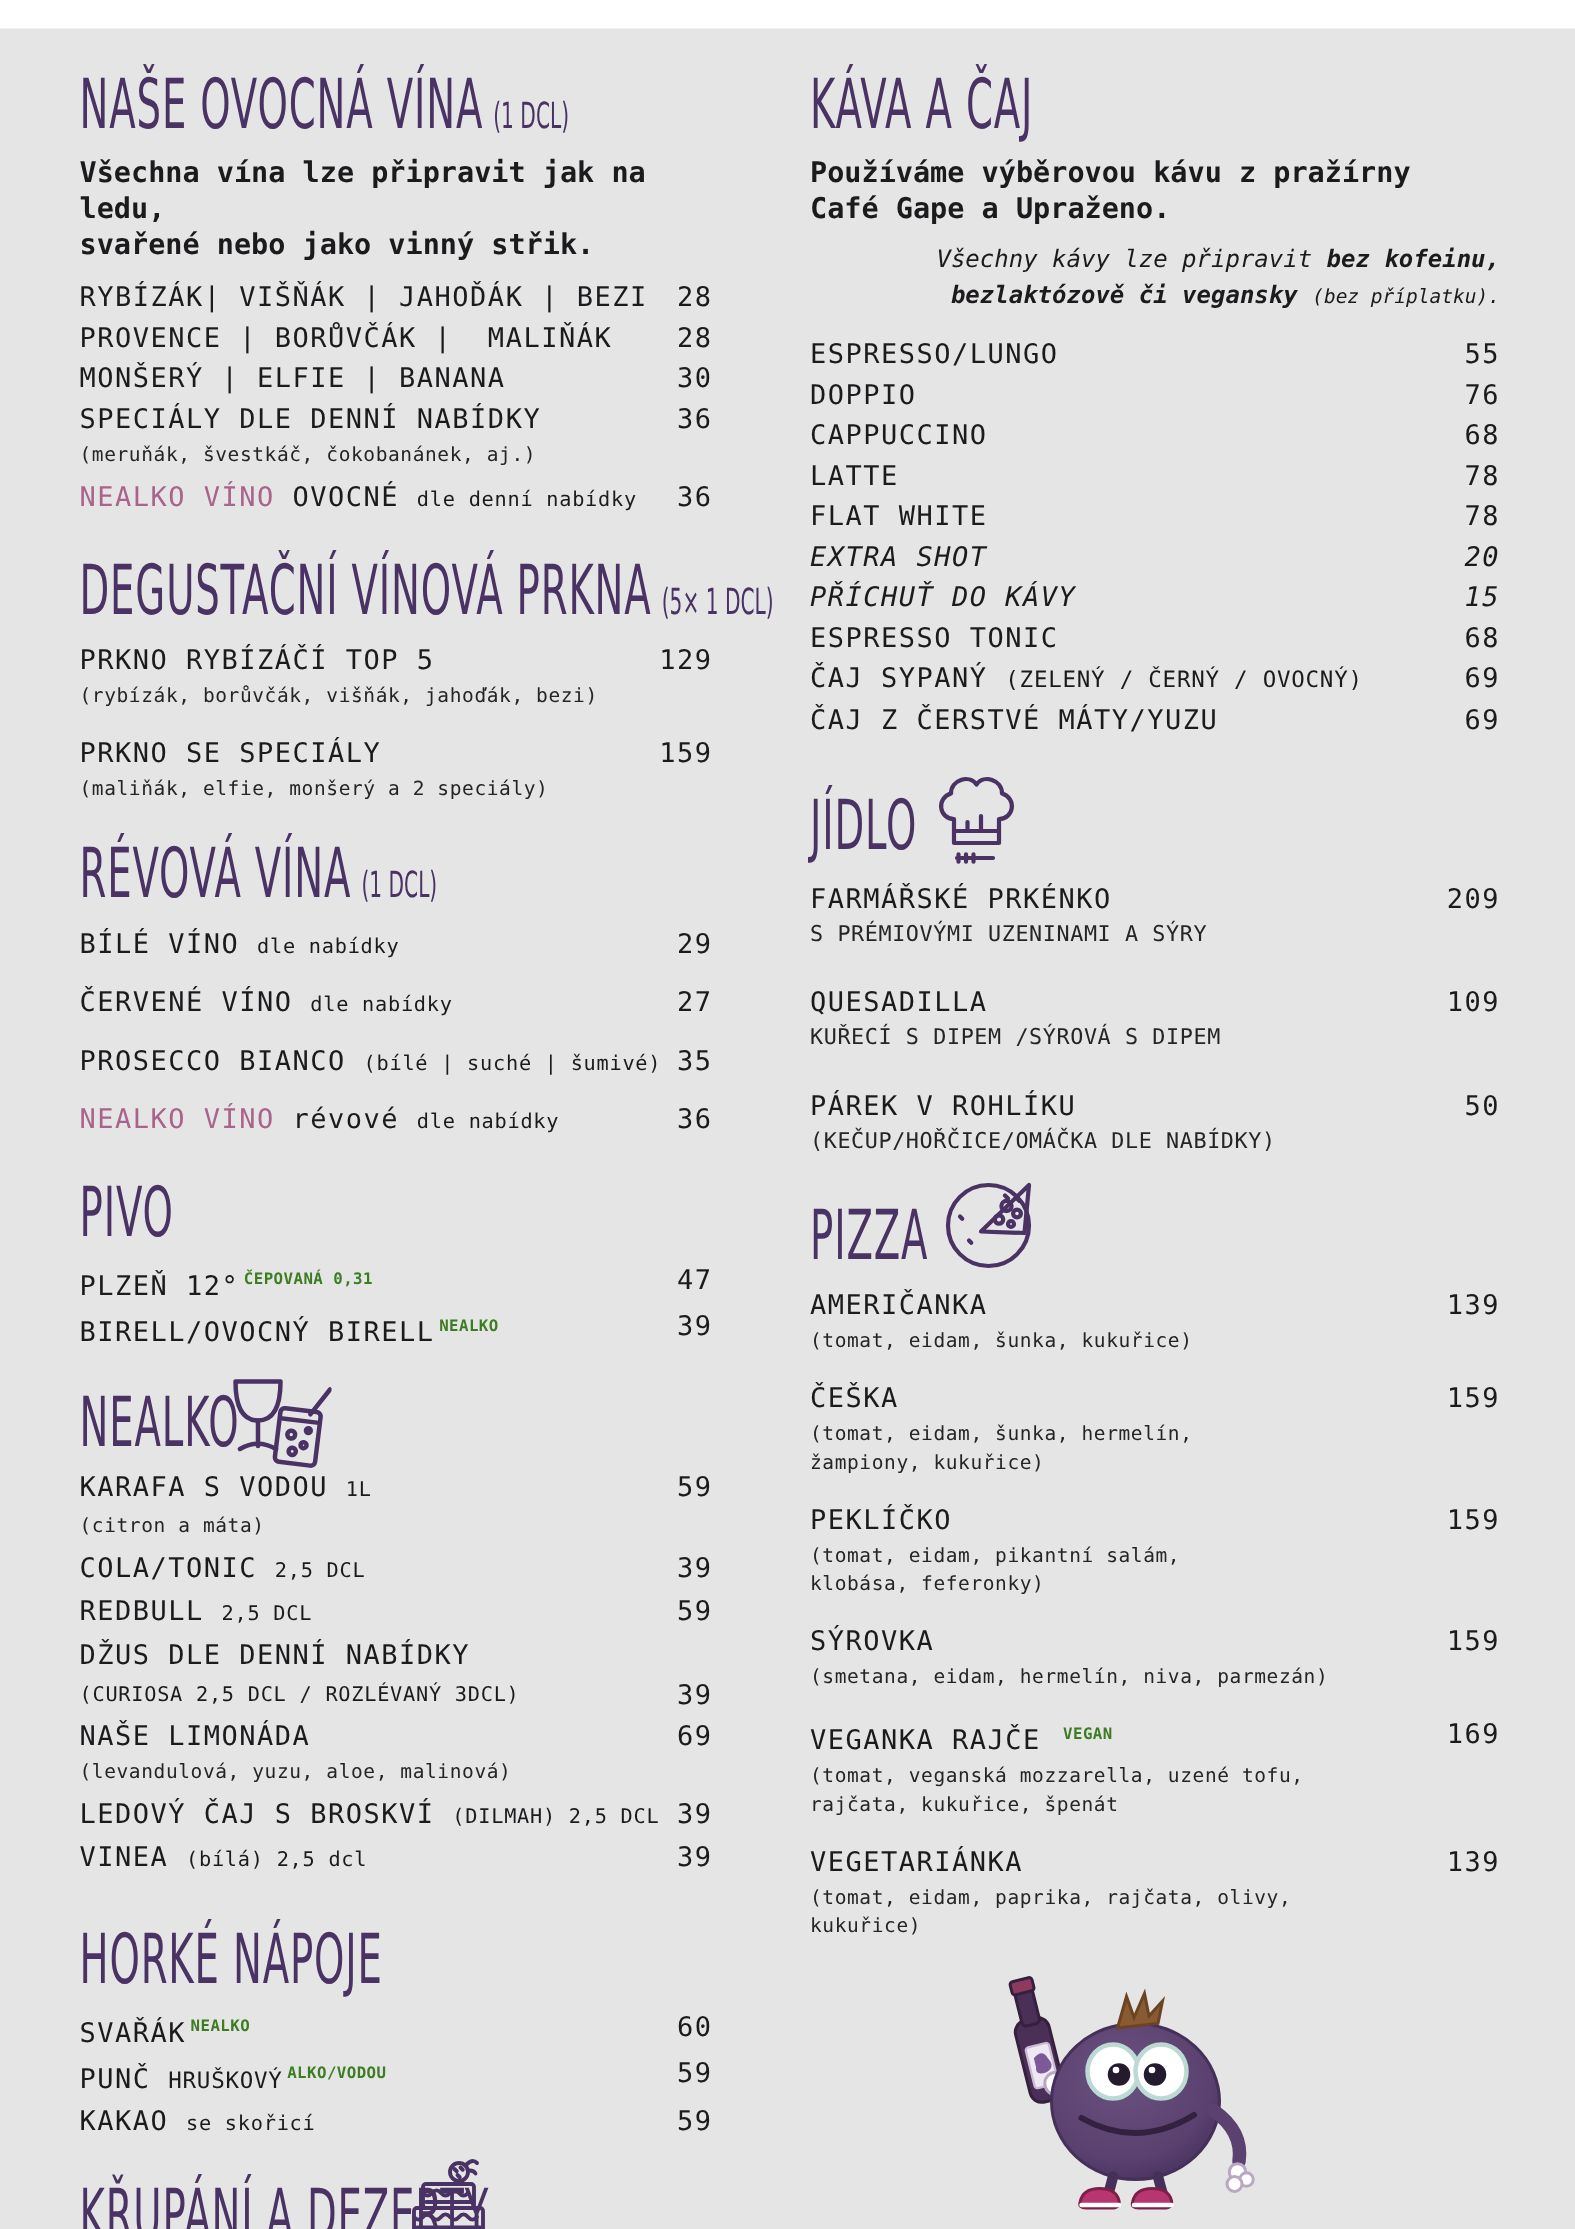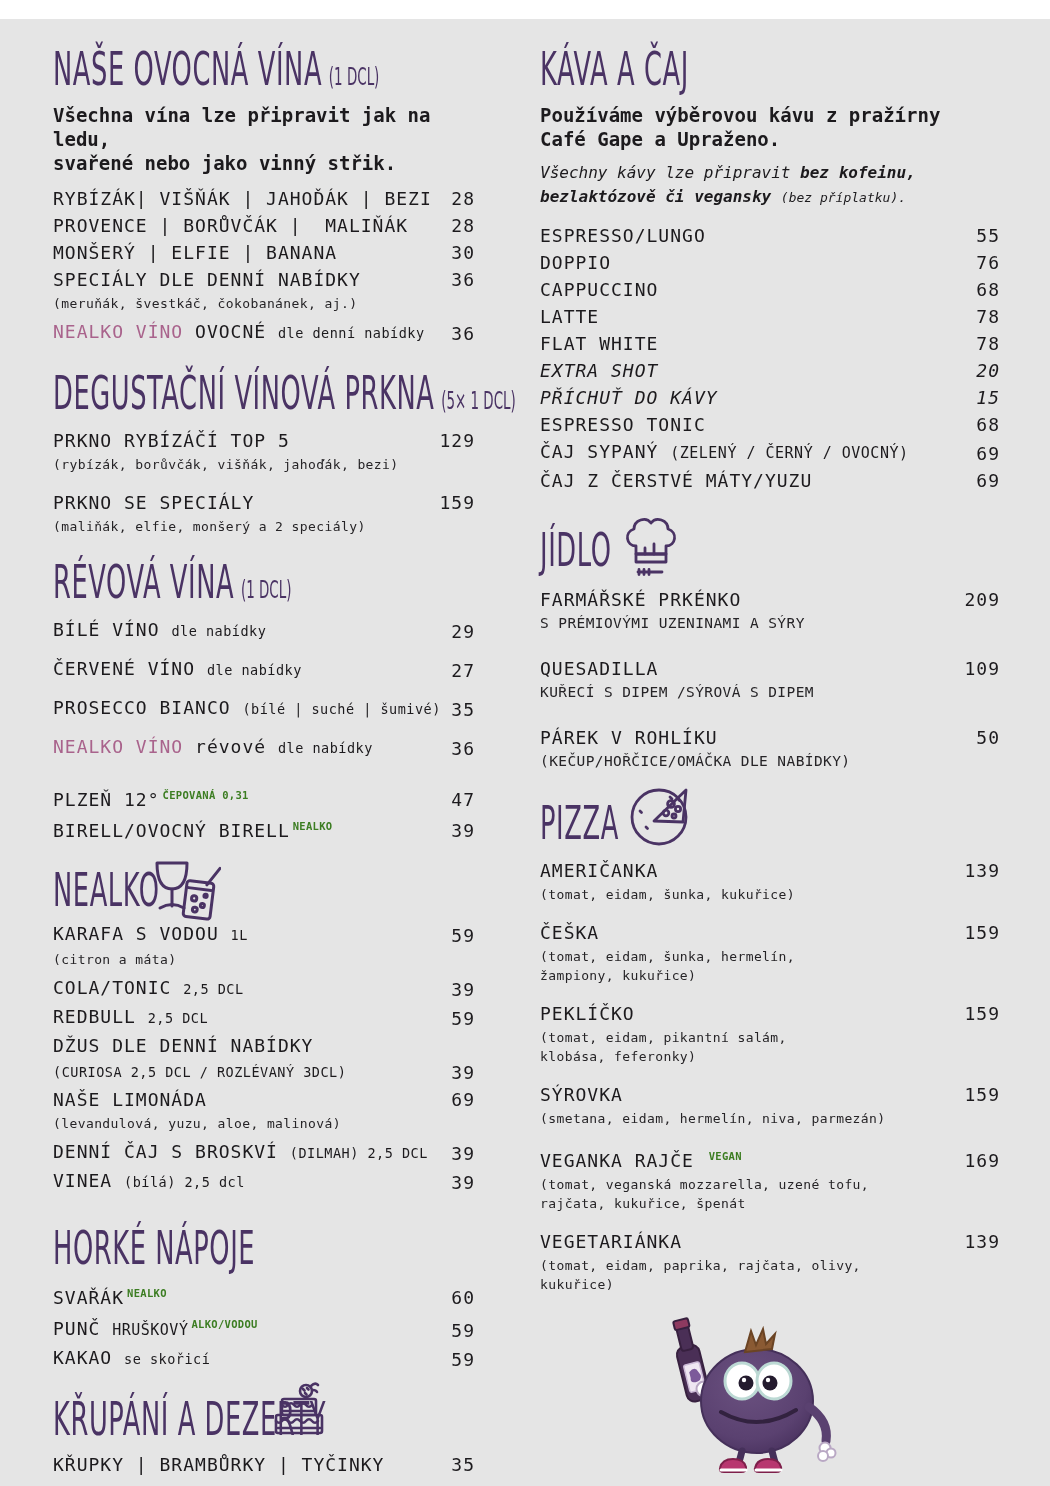--- a/index.html
+++ b/index.html
@@ -17,35 +17,35 @@
   .h { position:relative; height:52px; margin:0; }
   .ht {
     display:inline-block; white-space:nowrap;
     font-family:"DejaVu Sans","Liberation Sans",sans-serif;
     font-size:46px; line-height:52px; font-weight:400;
     color:#4a3364; letter-spacing:1px;
     transform:scaleX(0.56); transform-origin:left bottom;
   }
   .hs { font-size:24px; margin-left:12px; letter-spacing:0; }
 
-  .row { display:flex; align-items:flex-end; font-size:18px; line-height:27px; letter-spacing:1px; }
+  .row { display:flex; align-items:flex-start; font-size:18px; line-height:27px; letter-spacing:1px; }
   .nm  { flex:1 1 auto; white-space:pre-wrap; }
   .pr  { flex:0 0 auto; margin-left:6px; }
   .sm  { font-size:13.5px; letter-spacing:0.5px; }
   .mid { font-size:15px; letter-spacing:0.5px; }
   .subn{ font-size:13.5px; letter-spacing:0.5px; }
   sup.grn { color:#3c7d22; font-size:10.5px; font-weight:bold; letter-spacing:0.3px; margin-left:3px; }
   .pink { color:#a9638c; }
   .it .nm, .it .pr { font-style:italic; }
 
   .sub { font-size:13px; letter-spacing:0.4px; line-height:19px; margin:1px 0 5px;
          white-space:pre-line; color:#262427; }
   .subcaps { font-size:14.5px; }
   .introB { font-weight:bold; font-size:19px; line-height:24px; margin:8px 0 10px; white-space:pre-line; }
-  .introI { font-style:italic; font-size:16px; line-height:24px; margin:0 0 12px; }
+  .introI { font-style:italic; font-size:16px; line-height:24px; margin:0 0 12px;text-align:right; }
   .introI .bi { font-weight:bold; }
   .introI .tiny { font-size:13px; }
 
   .grp  { margin-bottom:15px; }
   .gap  { margin-bottom:10px; }
   .sect { margin-top:20px; }
 
   .icon { position:absolute; }
   svg.line { stroke:#4a3364; fill:none; stroke-width:3; stroke-linecap:round; stroke-linejoin:round; }
 
@@ -125,20 +125,23 @@
           <span class="nm"><span>PROSECCO BIANCO </span><span class="sm">(bílé | suché | šumivé)</span></span>
           <span class="pr">35</span>
         </div>
       <div class="row">
           <span class="nm"><span class="pink">NEALKO VÍNO </span><span>révové </span><span class="sm">dle nabídky</span></span>
           <span class="pr">36</span>
         </div>
     </section>
 
     <section class="sect">
+      <div class="h">
+        <span class="ht"><span>PIVO</span></span>
+      </div>
       <div class="row" style="margin-top:6px">
           <span class="nm"><span>PLZEŇ 12°</span><sup class="grn">ČEPOVANÁ 0,31</sup></span>
           <span class="pr">47</span>
         </div>
       <div class="row">
           <span class="nm"><span>BIRELL/OVOCNÝ BIRELL</span><sup class="grn">NEALKO</sup></span>
           <span class="pr">39</span>
         </div>
     </section>
 
@@ -179,21 +182,21 @@
       <div class="row">
           <span class="nm subn">(CURIOSA 2,5 DCL / ROZLÉVANÝ 3DCL)</span>
           <span class="pr">39</span>
         </div>
       <div class="row">
           <span class="nm">NAŠE LIMONÁDA</span>
           <span class="pr">69</span>
         </div>
       <p class="sub">(levandulová, yuzu, aloe, malinová)</p>
       <div class="row">
-          <span class="nm"><span>DENNÍ ČAJ S BROSKVÍ </span><span class="sm">(DILMAH) 2,5 DCL</span></span>
+          <span class="nm"><span>LEDOVÝ ČAJ S BROSKVÍ </span><span class="sm">(DILMAH) 2,5 DCL</span></span>
           <span class="pr">39</span>
         </div>
       <div class="row">
           <span class="nm"><span>VINEA </span><span class="sm">(bílá) 2,5 dcl</span></span>
           <span class="pr">39</span>
         </div>
     </section>
 
     <section class="sect" style="margin-top:26px">
       <div class="h">

